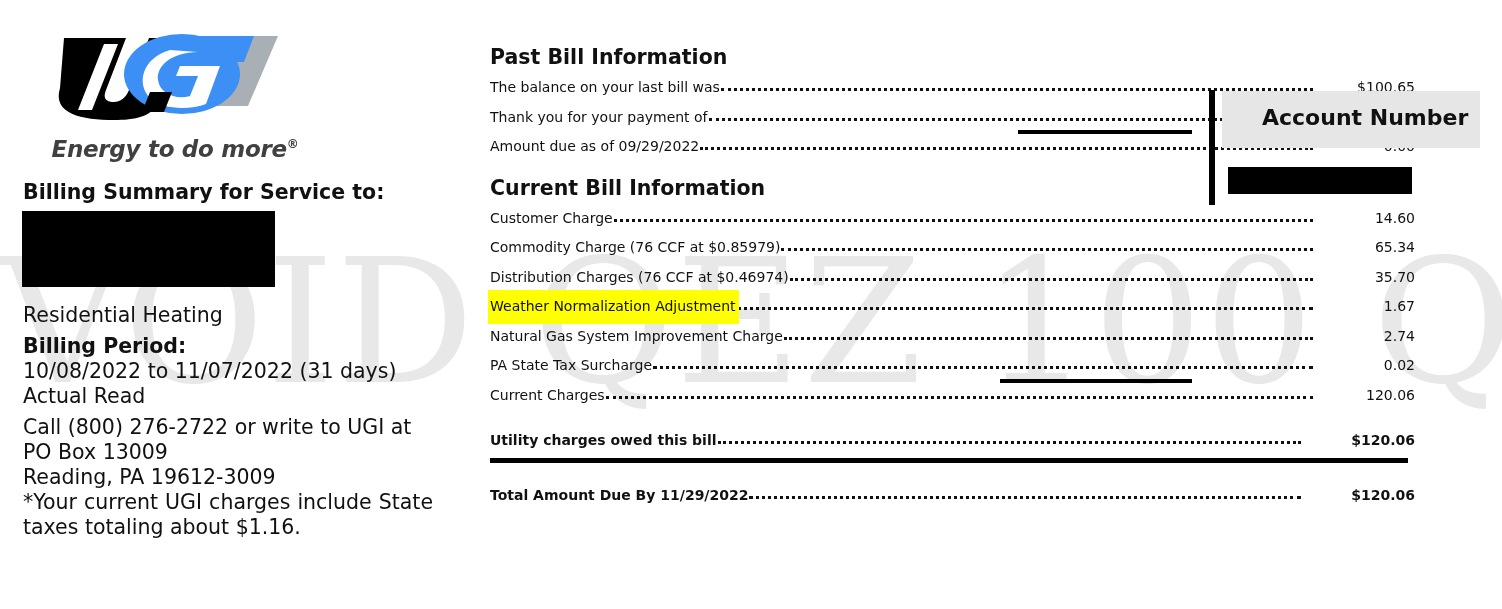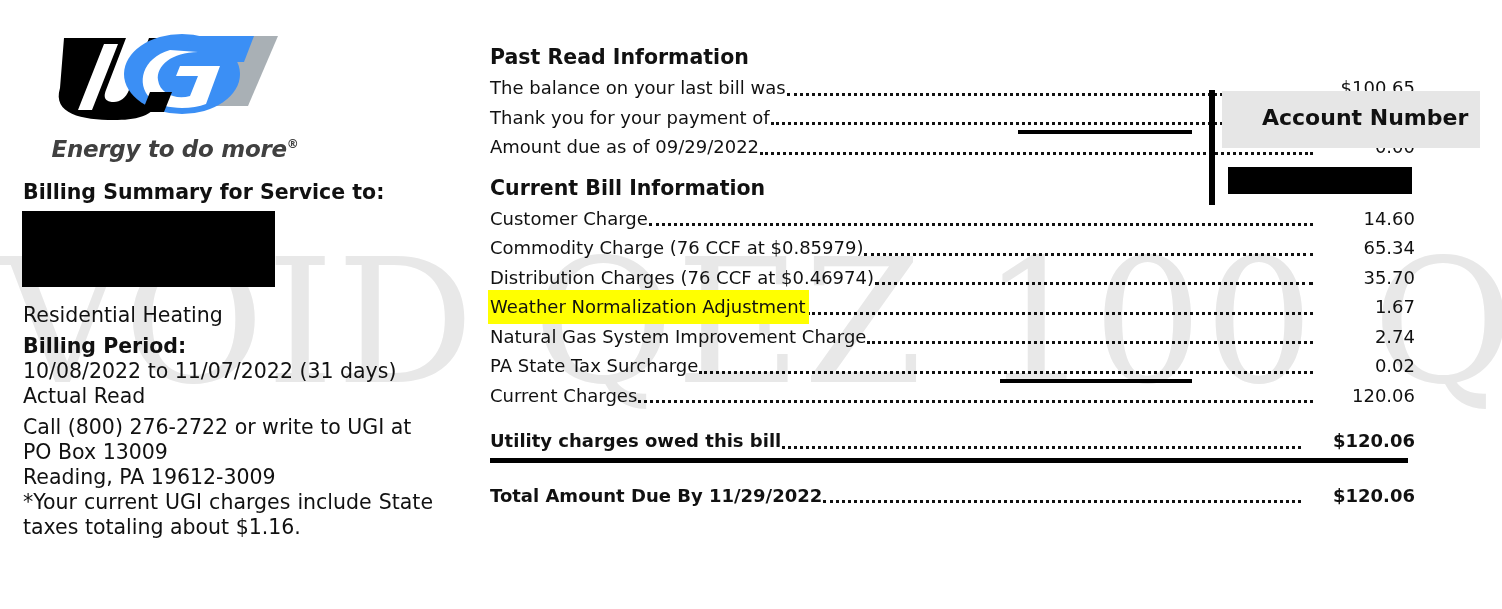--- a/index.html
+++ b/index.html
@@ -123,23 +123,23 @@
   .sec-head {
     font-size: 20.5px;
     font-weight: bold;
     color: #111;
     line-height: 27px;
     margin-bottom: 2px;
   }
   .row {
     position: relative;
     display: flex;
-    align-items: center;
+    align-items: flex-start;
     line-height: 29.5px;
-    font-size: 18px;
+    font-size: 14px;
     color: #111;
     white-space: nowrap;
   }
   .row .lab {
     position: relative;
     z-index: 2;
     background: transparent;
     padding-right: 1px;
   }
   .row .dots {
@@ -267,21 +267,21 @@
     <div class="gap-xs"></div>
     <div class="lbl-reg">Call (800) 276-2722 or write to UGI at</div>
     <div class="lbl-reg">PO Box 13009</div>
     <div class="lbl-reg">Reading, PA 19612-3009</div>
     <div class="justified">*Your current UGI charges include State taxes totaling about  $1.16.</div>
   </div>
   <div class="redact-bar redact-service"></div>
 
   <div class="charges">
 
-    <div class="sec-head">Past Read Information</div>
+    <div class="sec-head">Past Bill Information</div>
 
     <div class="row w-narrow">
       <span class="lab">The balance on your last bill was</span>
       <span class="dots"></span>
       <span class="amt">$100.65</span>
     </div>
 
     <div class="row w-narrow">
       <span class="lab">Thank you for your payment of</span>
       <span class="dots"></span>

